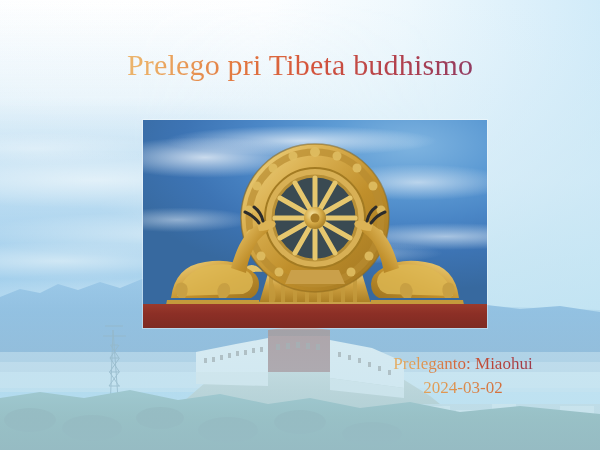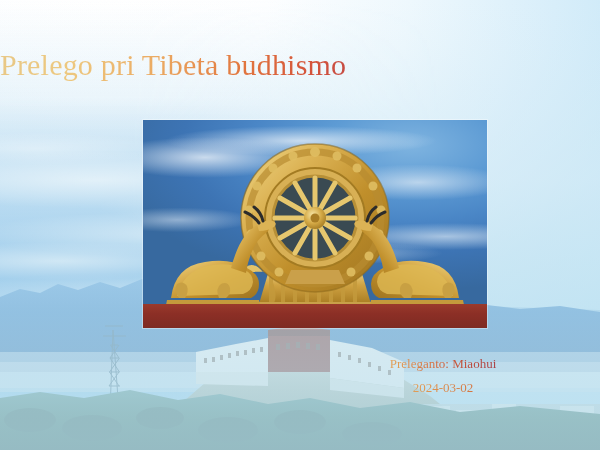--- a/index.html
+++ b/index.html
@@ -82,41 +82,42 @@
   }
   .inset-roof {
     position: absolute; left: 0; right: 0; bottom: 0; height: 24px;
     background: linear-gradient(to bottom, #9a3a2c 0%, #8c2f26 40%, #7e2a22 100%);
   }
 
   
   .title {
     position: absolute;
     left: 0; right: 0; top: 48px;
+    text-align: center;
     font-size: 30px;
     line-height: 34px;
     letter-spacing: 0.2px;
     white-space: nowrap;
     background-image: linear-gradient(100deg,
         #e8c887 0%, #edc87f 12%, #ebab63 26%,
         #e2783f 40%, #d4533b 52%, #b2414d 66%,
         #8e3a63 80%, #6e3d78 92%, #5b3f7e 100%);
     -webkit-background-clip: text;
             background-clip: text;
     color: transparent;
     -webkit-text-fill-color: transparent;
   }
 
   
   .presenter {
     position: absolute;
-    left: 318px; top: 352px;
+    left: 338px; top: 352px;
     width: 250px;
     text-align: center;
-    font-size: 13px;
+    font-size: 17px;
     line-height: 24px;
     white-space: nowrap;
   }
   .presenter .line {
     background-image: linear-gradient(95deg,
         #e2c07e 0%, #e6b96c 16%, #e19a52 32%,
         #d4673c 48%, #b94438 62%, #9c3a4c 78%, #7e3a63 100%);
     -webkit-background-clip: text;
             background-clip: text;
     color: transparent;

